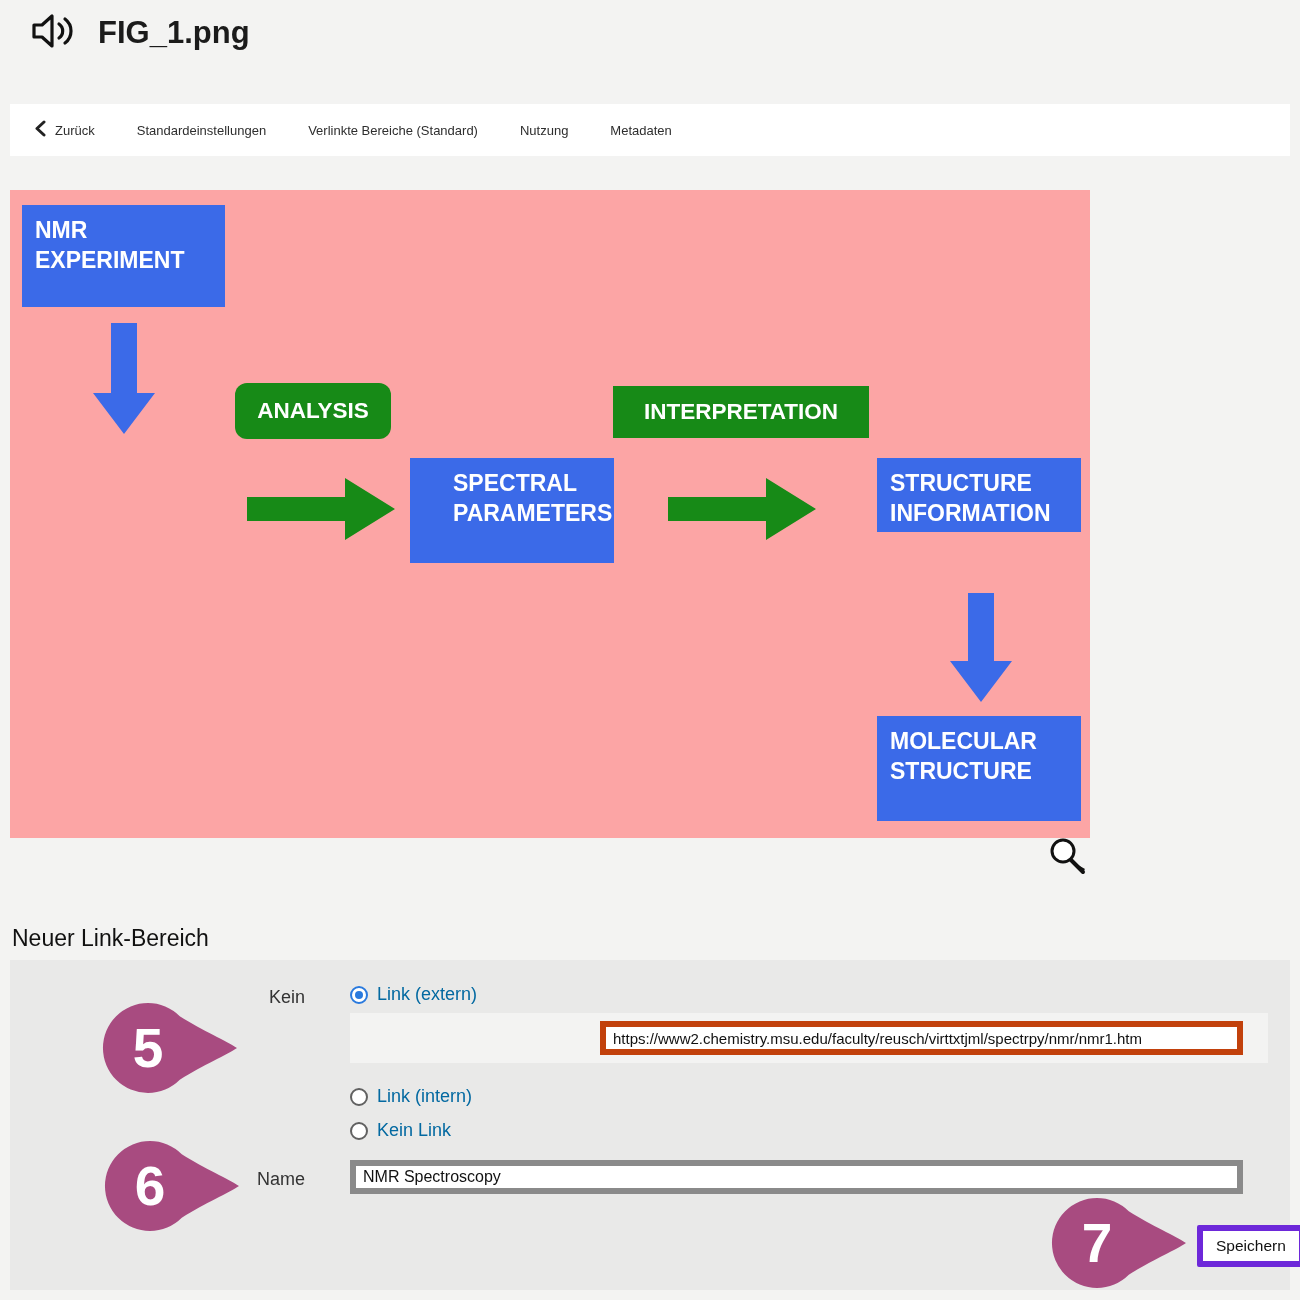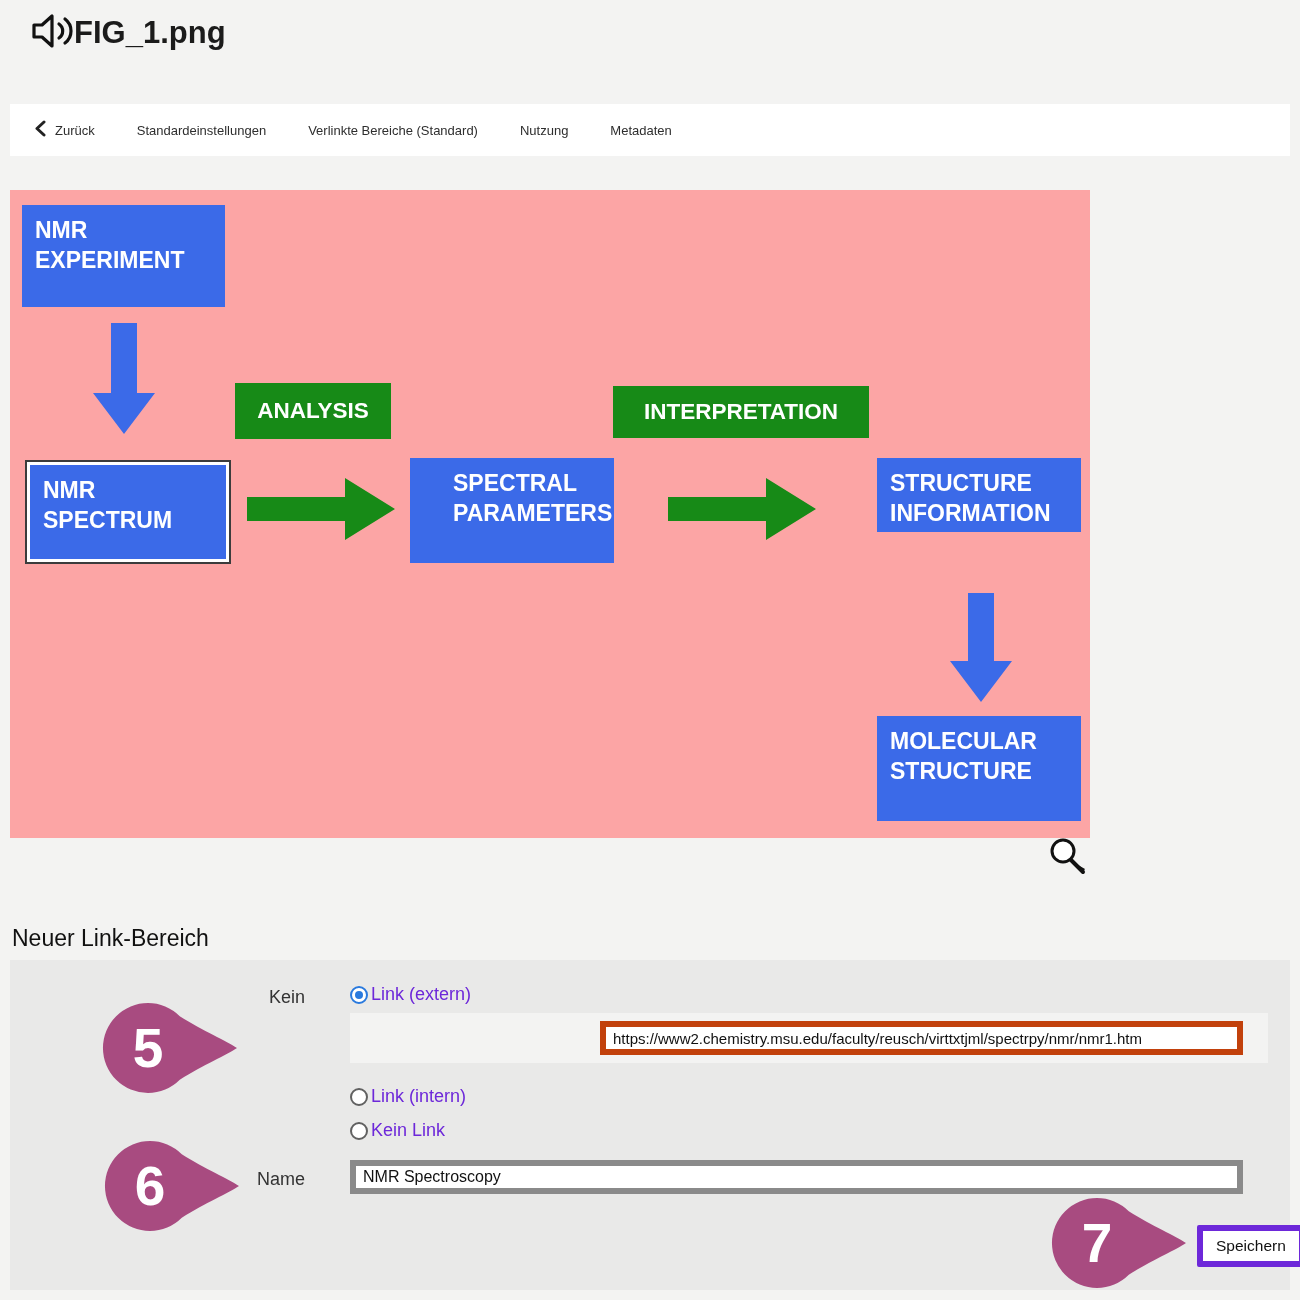--- a/index.html
+++ b/index.html
@@ -5,21 +5,21 @@
   * { margin:0; padding:0; box-sizing:border-box; }
   html,body { width:1300px; height:1300px; }
   body {
     background:#f3f3f2;
     font-family:"Liberation Sans", sans-serif;
     position:relative;
     overflow:hidden;
   }
 
   
-  .app-header { position:absolute; left:30px; top:12px; display:flex; align-items:center; }
+  .app-header { position:absolute; left:30px; top:12px; display:flex; align-items:center; gap:24px; }
   .app-header h1 { font-size:31px; font-weight:bold; color:#1b1b1b; }
 
   
   .toolbar {
     position:absolute; left:10px; top:104px; width:1280px; height:52px;
     background:#ffffff; display:flex; align-items:center; gap:42px; padding-left:25px;
   }
   .toolbar-item { font-size:13px; color:#2e2e2e; cursor:pointer; display:flex; align-items:center; gap:9px; white-space:nowrap; }
 
   
@@ -34,21 +34,21 @@
   }
   .selwrap { position:absolute; border:2px solid #3c3c3c; background:#ffffff; padding:3px; }
   .selwrap .node { position:relative; left:0; top:0; width:100%; height:100%; }
   .arrow { position:absolute; line-height:0; }
   .magnifier { position:absolute; left:1048px; top:836px; line-height:0; cursor:pointer; }
 
   
   .section-title { position:absolute; left:12px; top:925px; font-size:23px; color:#111111; }
   .panel { position:absolute; left:10px; top:960px; width:1280px; height:330px; background:#e9e9e8; }
   .flabel { position:absolute; font-size:18px; color:#333333; width:100px; text-align:right; }
-  .radio-row { position:absolute; display:flex; align-items:center; gap:3px; font-size:18px; color:#6d28d9; cursor:pointer; }
+  .radio-row { position:absolute; display:flex; align-items:center; gap:9px; font-size:18px; color:#0369a1; cursor:pointer; }
   .radio { width:18px; height:18px; border-radius:50%; border:2px solid #616161; background:#ffffff; flex:none; position:relative; }
   .radio.checked { border-color:#2a7ade; }
   .radio.checked::after { content:""; position:absolute; left:3px; top:3px; width:8px; height:8px; border-radius:50%; background:#2a7ade; }
   .url-strip { position:absolute; left:350px; top:1013px; width:918px; height:50px; background:#f3f3f2; }
   input.txt { position:absolute; border:6px solid #c2410c; background:#ffffff; font-family:inherit; font-size:15px; padding:0 7px; height:34px; color:#111; }
   input.txt.name { border-color:#8a8a8a; font-size:16px; }
   .btn {
     position:absolute; border:6px solid #6d28d9; background:#ffffff; color:#111;
     font-size:15.5px; font-family:inherit; padding:6px 13px; border-radius:2px; cursor:pointer;
   }
@@ -87,25 +87,22 @@
 <div class="canvas">
 
   <div class="node" style="left:12px; top:15px; width:203px; height:102px;">NMR EXPERIMENT</div>
 
   <div class="arrow" style="left:83px; top:133px;">
     <svg width="62" height="112" viewBox="0 0 62 112">
       <polygon points="18,0 44,0 44,70 62,70 31,111 0,70 18,70" fill="#3b6ae8"></polygon>
     </svg>
   </div>
 
-  <div class="selwrap" style="left:15px; top:270px; width:206px; height:104px;">
-    <div class="node">NMR SPECTRUM</div>
-  </div>
 
-  <div class="plabel" style="left:225px; top:193px; width:156px; height:56px;">ANALYSIS</div>
+  <div class="plabel" style="left:225px; top:193px; width:156px; height:56px;border-radius:12px;">ANALYSIS</div>
 
   <div class="arrow" style="left:237px; top:288px;">
     <svg width="148" height="62" viewBox="0 0 148 62">
       <polygon points="0,19 98,19 98,0 148,31 98,62 98,43 0,43" fill="#178a17"></polygon>
     </svg>
   </div>
 
   <div class="node" style="left:400px; top:268px; width:204px; height:105px;padding-left:43px;">SPECTRAL PARAMETERS</div>
 
   <div class="plabel" style="left:603px; top:196px; width:256px; height:52px;">INTERPRETATION</div>

